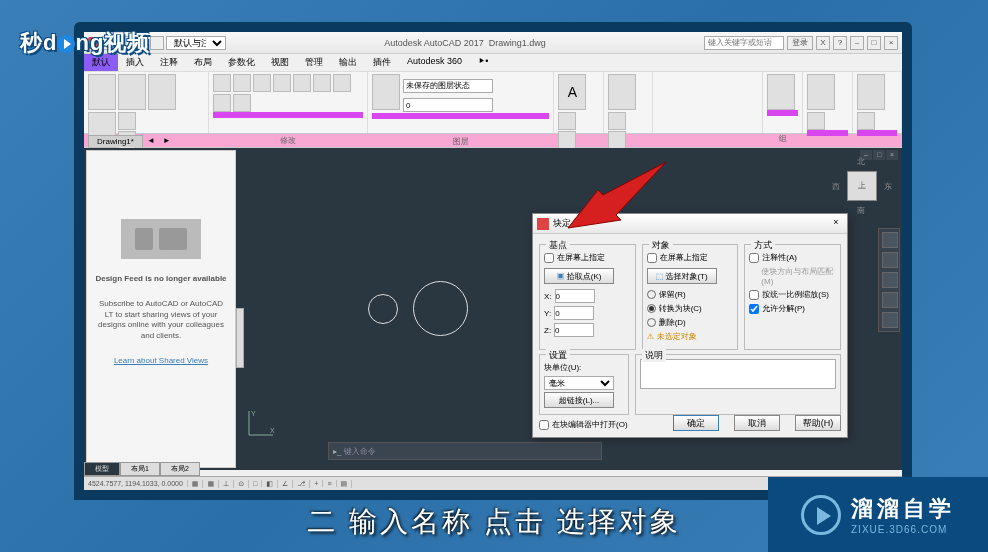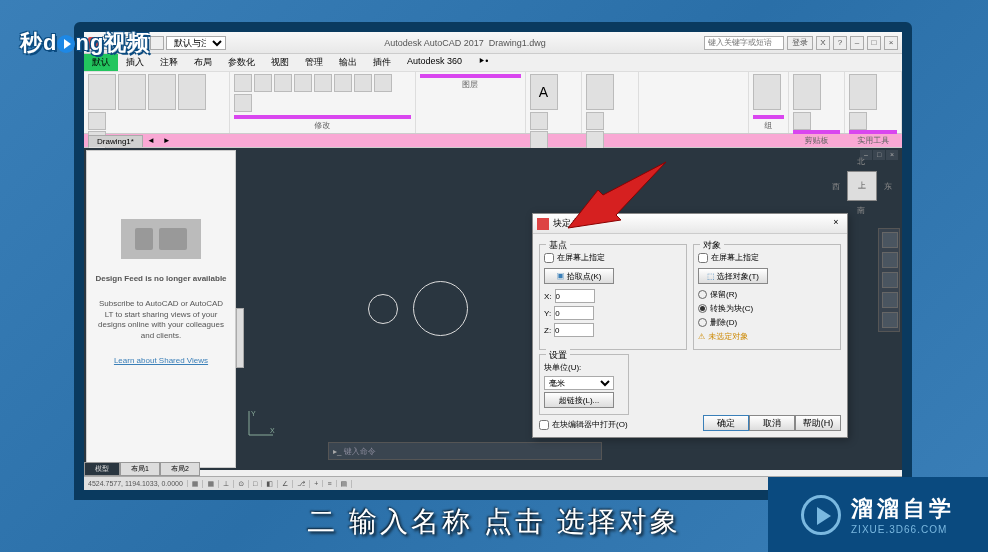--- a/index.html
+++ b/index.html
@@ -13,21 +13,21 @@
 .tb-right{display:flex;gap:3px;padding:0 4px;align-items:center}
 .tb-search{width:80px;height:14px;border:1px solid #aaa;background:#fff;font-size:8px;padding:0 3px}
 .tb-btn{width:14px;height:14px;border:1px solid #aaa;background:#eee;font-size:8px;text-align:center;line-height:12px}
 .menubar{height:18px;background:#f0f0f0;display:flex;gap:0;font-size:9px;border-bottom:1px solid #ddd}
 .menu-item{padding:2px 8px;cursor:pointer}
 .ribbon{height:62px;background:#f5f5f5;display:flex;border-bottom:1px solid #ccc}
 .ribbon-panel{border-right:1px solid #ddd;padding:2px 4px;display:flex;flex-direction:column;justify-content:space-between;min-width:40px}
 .ribbon-icons{display:flex;gap:2px;flex-wrap:wrap}
 .r-ico{width:18px;height:18px;background:#e0e0e0;border:1px solid #bbb;font-size:8px}
 .r-ico-big{width:28px;height:36px;background:#e0e0e0;border:1px solid #bbb}
-.ribbon-label{font-size:8px;color:#666;text-align:center;border-top:4px solid #d946ef;padding-top:1px}
+.ribbon-label{font-size:8px;color:#666;text-align:center;border-top:6px solid #d946ef;padding-top:17px}
 .layer-combo{width:90px;height:14px;border:1px solid #aaa;background:#fff;font-size:8px;padding:0 2px;margin:1px 0}
 .filetab{height:14px;background:#f9a8d4;display:flex;font-size:8px;border-bottom:1px solid #ccc;align-items:center;padding-left:4px}
 .filetab-item{padding:1px 8px;background:#d0d0d0;border:1px solid #aaa;border-bottom:none}
 .canvas-area{position:absolute;top:116px;left:0;right:0;bottom:20px;background:#2a3640;display:flex}
 .side-panel{width:150px;background:#f5f5f5;border:1px solid #ccc;margin:2px;padding:8px;display:flex;flex-direction:column;align-items:center;gap:15px}
 .sp-handle{width:8px;height:60px;background:#ddd;position:absolute;left:152px;top:160px;border:1px solid #aaa}
 .sp-img{width:80px;height:40px;background:#bbb;margin-top:60px;display:flex;align-items:center;justify-content:center;gap:6px}
 .sp-box{width:18px;height:22px;background:#999;border-radius:2px}
 .sp-text{font-size:8px;color:#555;text-align:center;line-height:1.3}
 .sp-link{font-size:8px;color:#3a7fb8;text-decoration:underline;cursor:pointer}
@@ -56,21 +56,21 @@
 .dlg-cols{display:flex;gap:6px;margin-top:4px}
 .fieldset{border:1px solid #bbb;padding:4px;flex:1;position:relative}
 .fieldset-title{position:absolute;top:-6px;left:6px;background:#f0f0f0;padding:0 3px;font-size:9px}
 .fs-row{display:flex;align-items:center;gap:3px;margin:3px 0;font-size:8px}
 .fs-input{width:40px;height:14px;border:1px solid #aaa;background:#fff;font-size:8px}
 .fs-btn{height:16px;padding:0 4px;border:1px solid #888;background:linear-gradient(#fff,#ddd);font-size:8px;cursor:pointer;width:70px;margin:2px 0}
 .chk{width:10px;height:10px}
 .radio{width:9px;height:9px;border-radius:50%;border:1px solid #666;display:inline-block;position:relative}
 .radio.checked::after{content:'';width:5px;height:5px;background:#333;border-radius:50%;position:absolute;top:1px;left:1px}
 .dlg-textarea{width:100%;height:30px;border:1px solid #aaa;background:#fff;resize:none}
-.dlg-footer{display:flex;justify-content:flex-end;gap:0;padding:6px;border-top:1px solid #ccc}
+.dlg-footer{display:flex;justify-content:flex-end;gap:15px;padding:6px;border-top:1px solid #ccc}
 .dlg-footer .dlg-btn{width:46px}
 .dlg-footer .primary{border:1px solid #3a7fb8}
 .arrow{position:absolute;left:320px;top:12px;z-index:20;pointer-events:none}
 .cmdline{position:absolute;bottom:10px;left:90px;right:300px;height:18px;background:#3a4550;border:1px solid #555;display:flex;align-items:center;font-size:8px;color:#aaa;padding:0 4px}
 .statusbar{position:absolute;bottom:0;left:0;right:0;height:14px;background:#e0e0e0;display:flex;font-size:7px;color:#555;align-items:center;border-top:1px solid #aaa}
 .sb-item{padding:0 4px;border-right:1px solid #bbb}
 .model-tabs{position:absolute;bottom:14px;left:0;height:14px;display:flex;font-size:7px;background:#ccc}
 .mt{padding:1px 10px;border:1px solid #999;background:#ddd}
 .watermark{position:absolute;top:28px;left:20px;z-index:50}
 .watermark-text{font-size:22px;font-weight:bold;color:#fff;text-shadow:2px 2px 0 #0a4a7f,-1px -1px 0 #0a4a7f,1px -1px 0 #0a4a7f,-1px 1px 0 #0a4a7f;letter-spacing:1px}
@@ -110,21 +110,21 @@
     <div class="tb-btn" style="width:auto;padding:0 4px">登录</div>
     <div class="tb-btn">X</div>
     <div class="tb-btn">?</div>
     <div class="tb-btn">–</div>
     <div class="tb-btn">□</div>
     <div class="tb-btn">×</div>
   </div>
 </div>
 
 <div class="menubar">
-  <div class="menu-item" style="background:#22c55e">默认</div>
+  <div class="menu-item" style="background:#8b5cf6">默认</div>
   <div class="menu-item">插入</div>
   <div class="menu-item">注释</div>
   <div class="menu-item">布局</div>
   <div class="menu-item">参数化</div>
   <div class="menu-item">视图</div>
   <div class="menu-item">管理</div>
   <div class="menu-item">输出</div>
   <div class="menu-item">插件</div>
   <div class="menu-item">Autodesk 360</div>
   <div class="menu-item">⯈•</div>
@@ -153,20 +153,21 @@
             <div class="r-ico"></div>
             <div class="r-ico"></div>
             <div class="r-ico"></div>
             <div class="r-ico"></div>
             <div class="r-ico"></div>
             <div class="r-ico"></div>
           </div>
     <div class="ribbon-label">修改</div>
   </div>
   <div class="ribbon-panel" style="min-width:110px">
+    <div><div class="r-ico" style="float:left;margin-right:3px;height:36px;width:28px"></div><input class="layer-combo" value="未保存的图层状态" style=""><input class="layer-combo" value="0" style=""></div>
     <div class="ribbon-label">图层</div>
   </div>
   <div class="ribbon-panel">
     <div class="ribbon-icons">
             <div class="r-ico-big" style="font-size:14px;text-align:center;line-height:34px">A</div>
             <div style="display:flex;flex-direction:column;gap:1px">
               <div class="r-ico"></div>
               <div class="r-ico"></div>
               <div class="r-ico"></div>
             </div>
@@ -301,27 +302,49 @@
                   </div>
             <div class="fs-row">
                     <span class="radio"></span>
                     <span>删除(D)</span>
                   </div>
             <div class="fs-row" style="color:#c80">
                     <span>⚠</span>
                     <span>未选定对象</span>
                   </div>
           </div>
+          <div class="fieldset">
+            <div class="fieldset-title">方式</div>
+            <div class="fs-row">
+                    <input type="checkbox" class="chk" style="">
+                    <span>注释性(A)</span>
+                  </div>
+            <div class="fs-row" style="padding-left:12px;color:#999">
+                    <span>使块方向与布局匹配(M)</span>
+                  </div>
+            <div class="fs-row">
+                    <input type="checkbox" class="chk" style="">
+                    <span>按统一比例缩放(S)</span>
+                  </div>
+            <div class="fs-row">
+                    <input type="checkbox" class="chk" checked="" style="">
+                    <span>允许分解(P)</span>
+                  </div>
+          </div>
         </div>
         <div class="dlg-cols">
           <div class="fieldset" style="flex:0 0 90px">
             <div class="fieldset-title">设置</div>
             <div class="fs-row">块单位(U):</div>
             <select class="fs-input" style="width:70px"><option>毫米</option></select>
             <button class="fs-btn">超链接(L)...</button>
+          </div>
+          <div class="fieldset">
+            <div class="fieldset-title">说明</div>
+            <textarea class="dlg-textarea" style=""></textarea>
           </div>
         </div>
         <div class="fs-row" style="margin-top:4px">
                 <input type="checkbox" class="chk" style="">
                 <span>在块编辑器中打开(O)</span>
               </div>
       </div>
       <div class="dlg-footer" style="border-top:none;margin-top:-24px;padding-top:0">
         <button class="dlg-btn primary">确定</button>
         <button class="dlg-btn">取消</button>

